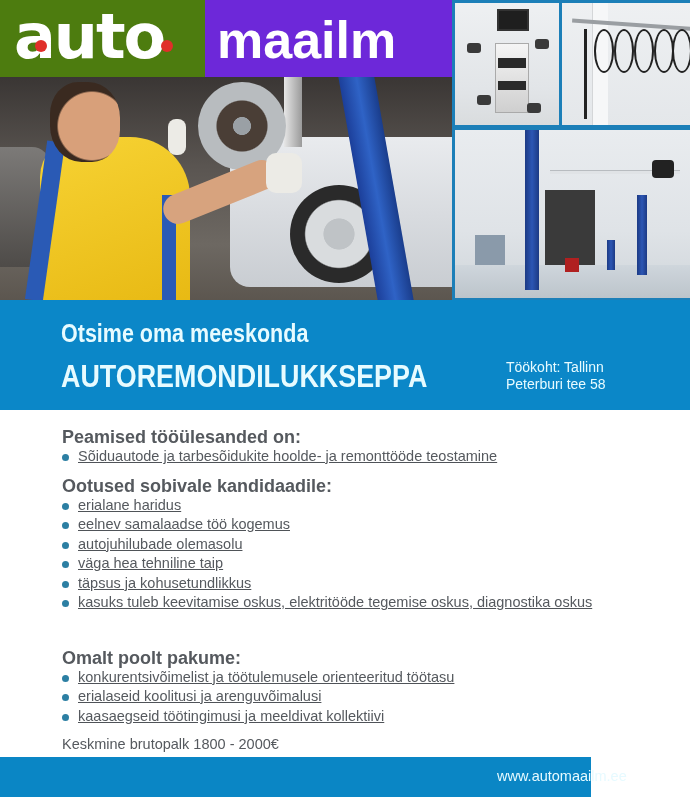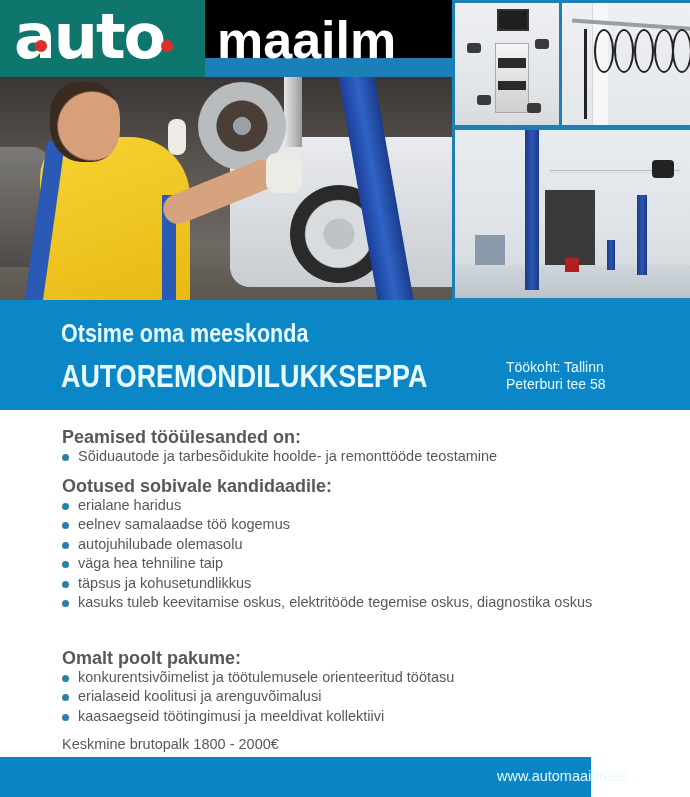--- a/index.html
+++ b/index.html
@@ -53,48 +53,48 @@
   .lg-floor { position: absolute; left: 0; top: 135px; width: 235px; height: 33px; background: linear-gradient(180deg,#cfd6dc,#bcc4cb); }
   .lg-post { position: absolute; background: linear-gradient(90deg,#1c3a84,#2c56b4,#1c3a84); }
   .lg-door { position: absolute; left: 90px; top: 60px; width: 50px; height: 80px; background: #3a3a3a; }
   .lg-cabinet { position: absolute; left: 20px; top: 105px; width: 30px; height: 38px; background: #8a9aaa; }
   .lg-duct { position: absolute; left: 95px; top: 40px; width: 130px; height: 4px; background: #e0e3e6; border-top: 1px solid #b8bcc0; }
   .lg-reel { position: absolute; left: 197px; top: 30px; width: 22px; height: 18px; background: #222; border-radius: 4px; }
   .lg-red { position: absolute; left: 110px; top: 128px; width: 14px; height: 14px; background: #b02020; }
 
   
   .logo { position: absolute; left: 0; top: 0; height: 77px; display: flex; }
-  .logo-auto { width: 205px; height: 77px; background: #0f766e; position: relative; }
+  .logo-auto { width: 205px; height: 77px; background: #4d7c0f; position: relative; }
   .logo-auto-text {
     position: absolute; left: 14px; top: 6px; font-family: "DejaVu Sans", sans-serif; font-weight: bold;
     font-size: 62px; line-height: 62px; color: #ffffff; letter-spacing: -2px;
   }
   .logo-dot { position: absolute; width: 12px; height: 12px; border-radius: 50%; background: #e02f2a; }
-  .logo-maailm { width: 247px; height: 58px; background: #000000; position: relative; }
+  .logo-maailm { width: 247px; height: 77px; background: #6d28d9; position: relative; }
   .logo-maailm-text {
     position: absolute; left: 12px; top: 14px; font-family: "Liberation Sans", sans-serif; font-weight: bold;
     font-size: 52px; line-height: 52px; color: #ffffff; letter-spacing: 0px;
   }
 
   
   .banner { position: absolute; left: 0; top: 300px; width: 690px; height: 110px; background: #0b87c8; }
   .banner-sub {
     position: absolute; left: 61px; top: 19px; color: #e7fbff; font-family: "Liberation Sans", sans-serif;
     font-size: 25px; font-weight: bold; transform: scaleX(0.86); transform-origin: left center; white-space: nowrap;
   }
   .banner-title {
     position: absolute; left: 61px; top: 58px; color: #e7fbff; font-family: "Liberation Sans", sans-serif;
     font-size: 32px; font-weight: bold; transform: scaleX(0.84); transform-origin: left center; white-space: nowrap;
   }
   .banner-loc { position: absolute; left: 506px; top: 59px; color: #e7fbff; font-size: 14px; line-height: 17px; }
 
   
   .content { position: absolute; left: 62px; top: 428px; width: 600px; color: #4f5358; }
   .section-h { font-weight: bold; font-size: 18px; color: #55595e; line-height: 19px; }
-  .list { list-style: none; }
+  .list { list-style: none; text-decoration: underline; }
   .list li { position: relative; padding-left: 16px; font-size: 14.5px; line-height: 19.5px; color: #55595e; }
   .list li .bullet {
     position: absolute; left: 0; top: 7px; width: 7px; height: 7px; border-radius: 50%; background: #2c7fa3;
   }
   .sec1 { margin-bottom: 10px; }
   .sec2 { margin-bottom: 24px; }
   .sec3 { margin-bottom: 9px; margin-top: 36px; }
   .salary { font-size: 14.5px; color: #55595e; line-height: 19px; }
 
   

